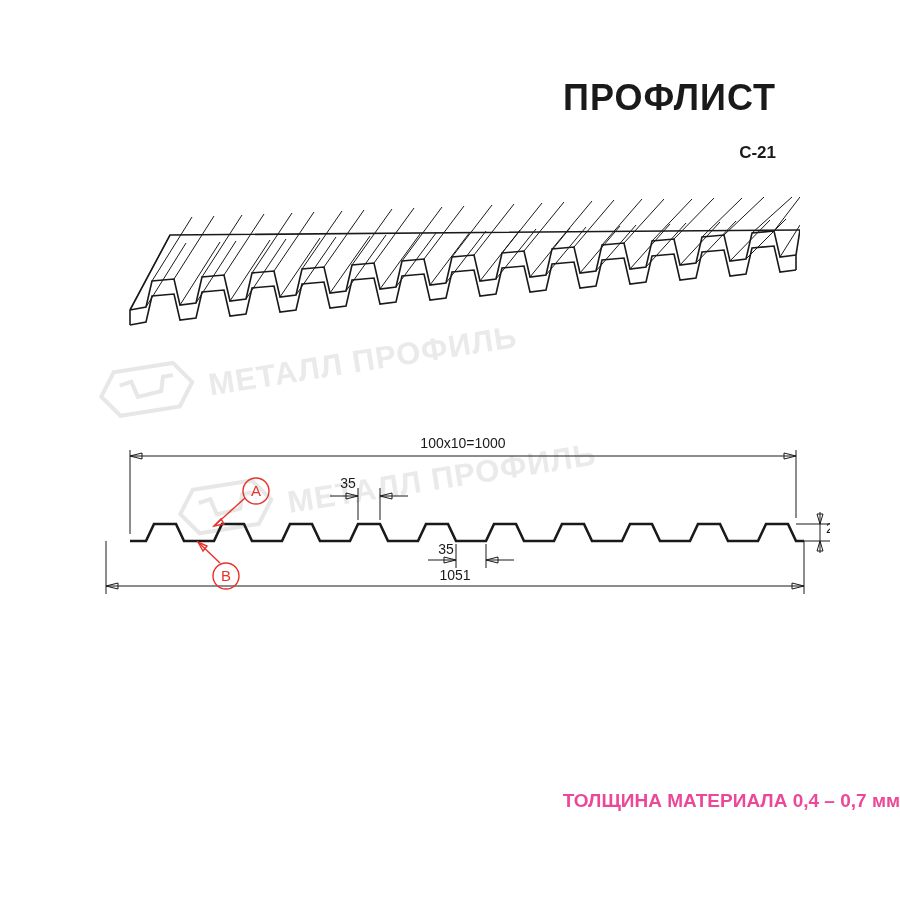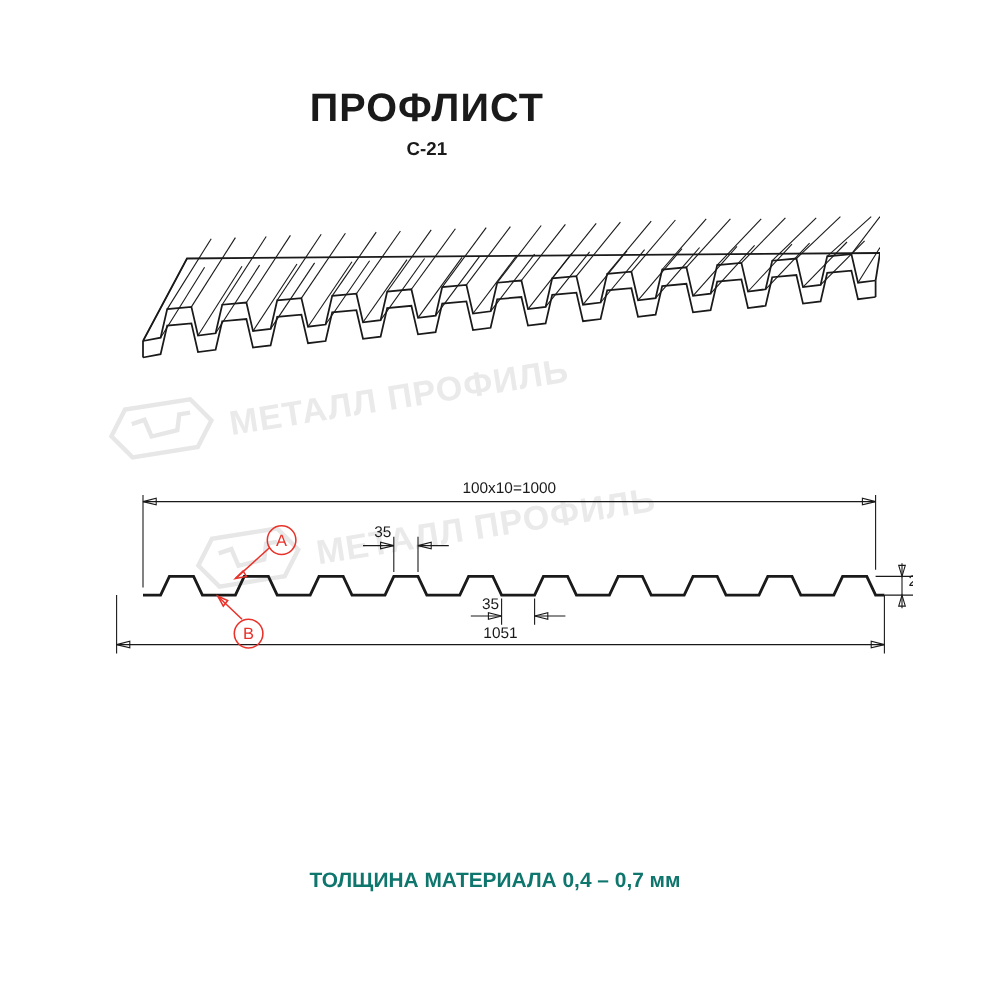--- a/index.html
+++ b/index.html
@@ -18,31 +18,31 @@
   .page {
     position: relative;
     width: 900px;
     height: 900px;
   }
   .title-block {
     position: absolute;
     top: 78px;
     left: 0;
     width: 776px;
-    text-align: center;
+    text-align: right;
   }
   .title {
     font-size: 36px;
     font-weight: bold;
     letter-spacing: 1px;
     color: #1a1a1a;
     line-height: 1.1;
   }
   .subtitle {
-    margin-top: 8px;
+    margin-top: 25px;
     font-size: 17px;
     font-weight: bold;
     color: #1a1a1a;
   }
   .iso-wrap {
     position: absolute;
     top: 195px;
     left: 100px;
     width: 700px;
     height: 170px;
@@ -60,24 +60,24 @@
     top: 426px;
     left: 90px;
     width: 740px;
     height: 190px;
   }
   .footer {
     position: absolute;
     top: 790px;
     left: 0;
     width: 900px;
-    text-align: center;
+    text-align: right;
     font-size: 19px;
     font-weight: bold;
-    color: #0f766e;
+    color: #ec4899;
   }
   svg { display: block; }
   .ln { stroke: #1a1a1a; fill: none; }
   .thin { stroke-width: 1; }
   .med { stroke-width: 1.6; }
   .thick { stroke-width: 2.6; }
   .dim { stroke: #1a1a1a; stroke-width: 1; fill: none; }
   .red { stroke: #e8322a; fill: none; stroke-width: 1.4; }
   .redtxt { fill: #e8322a; font-size: 15px; font-family: "Liberation Sans", sans-serif; }
   .dimtxt { fill: #1a1a1a; font-size: 14px; font-family: "Liberation Sans", sans-serif; }

